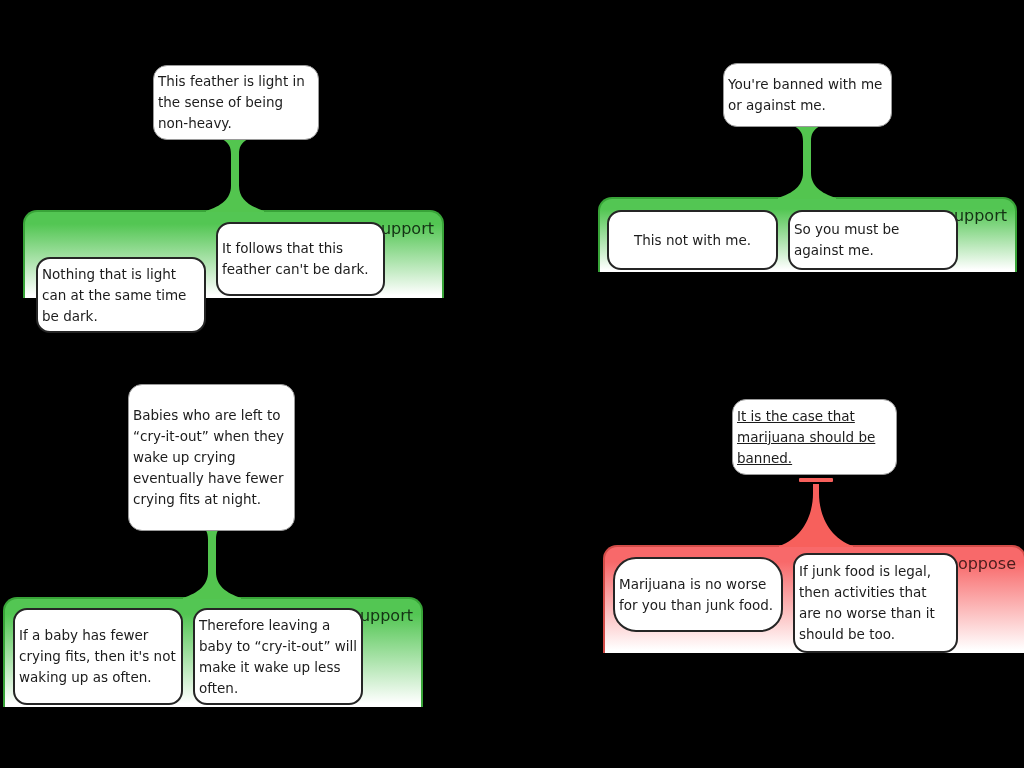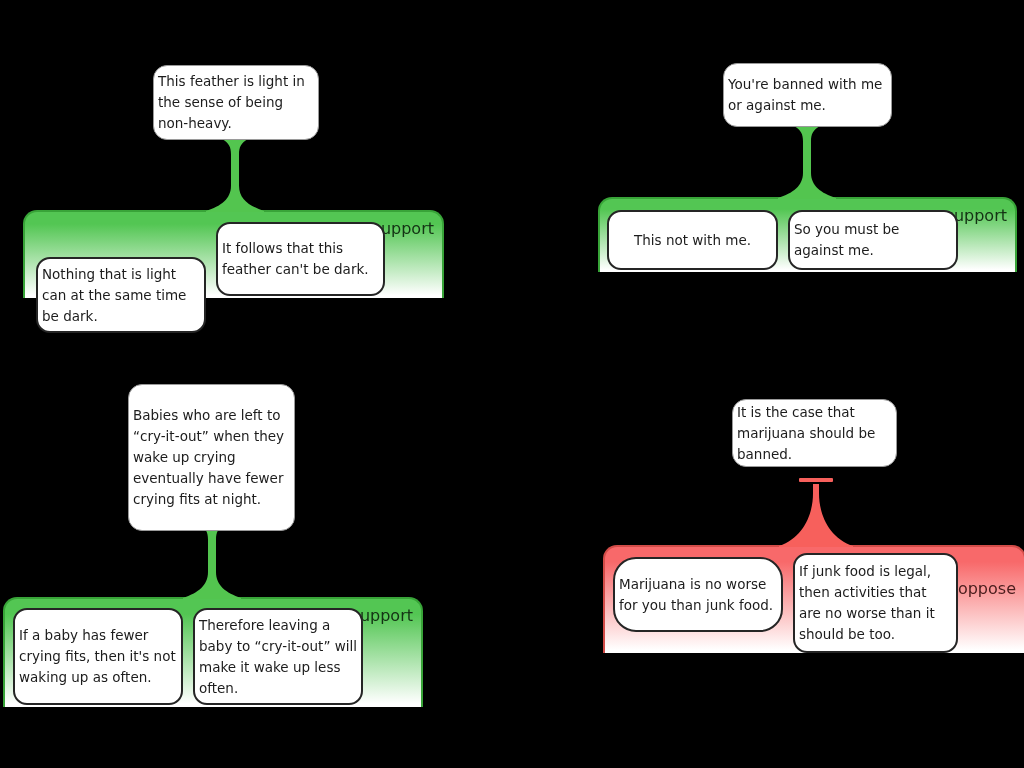--- a/index.html
+++ b/index.html
@@ -47,21 +47,21 @@
     border-color: var(--oppose-border);
     background: linear-gradient(to bottom, var(--oppose-fill) 0%, var(--oppose-fill) 14%, #ffffff 97%);
   }
   .group-label {
     position: absolute;
     top: 10px; right: 8px;
     font-size: 16px;
     line-height: 13px;
   }
   .group.support .group-label { color: var(--support-label); }
-  .group.oppose  .group-label { color: var(--oppose-label); margin-top: 25px; }
+  .group.oppose  .group-label { color: var(--oppose-label); }
 
   
   .connector { position: absolute; z-index: 2; }
   .oppose-bar {
     position: absolute;
     background: var(--oppose-stem);
     border-radius: 1px;
     z-index: 2;
   }
 
@@ -80,21 +80,21 @@
   #map1 .p2      { left: 788px; top: 210px; width: 170px; height: 60px; justify-content: center; }
 
   
   #map2 .claim   { left: 128px; top: 384px; width: 167px; height: 147px; }
   #map2 .connector { left: 172px; top: 524px; width: 80px; height: 75px; }
   #map2 .group   { left:   3px; top: 597px; width: 420px; height: 110px; }
   #map2 .p1      { left:  13px; top: 608px; width: 170px; height: 97px; }
   #map2 .p2      { left: 193px; top: 608px; width: 170px; height: 97px; align-items: center; }
 
   
-  #map3 .claim   { left: 732px; top: 399px; width: 165px; height: 68px; }
+  #map3 .claim   { left: 732px; top: 399px; width: 165px; height: 76px; text-decoration: underline; }
   #map3 .oppose-bar { left: 799px; top: 478px; width: 34px; height: 4px; }
   #map3 .connector { left: 776px; top: 484px; width: 80px; height: 63px; }
   #map3 .group   { left: 603px; top: 545px; width: 423px; height: 108px; }
   #map3 .p1      { left: 613px; top: 557px; width: 170px; height: 75px; border-radius: 23px; }
   #map3 .p2      { left: 793px; top: 553px; width: 165px; height: 100px; }
 </style>
 </head>
 <body style="background: rgb(0, 0, 0);">
 
 <div class="canvas">

